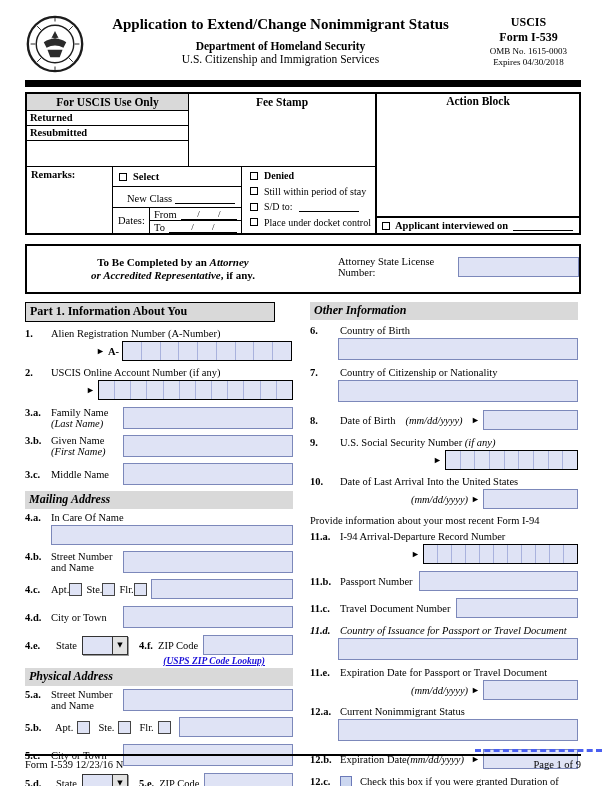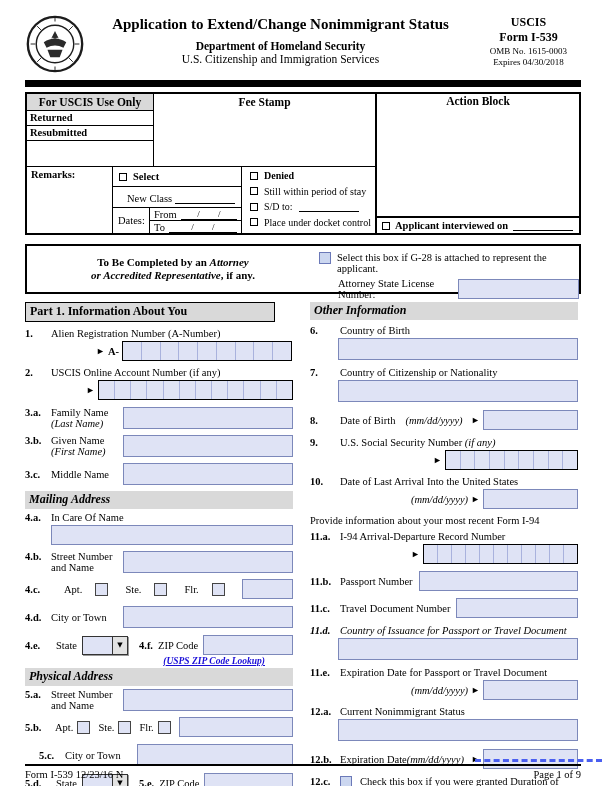--- a/index.html
+++ b/index.html
@@ -16,21 +16,21 @@
   .hdr-agency { font-size:11.5px; margin-top:1px; }
   .hdr-right { width:105px; text-align:center; padding-top:3px; flex-shrink:0; }
   .hdr-right .b12 { font-weight:bold; font-size:12px; }
   .hdr-right .s9 { font-size:9px; margin-top:1px; }
   .blackbar { height:7px; background:#000; margin-top:6px; }
 
   
   .adm { border:2px solid #000; height:143px; display:flex; margin-top:5px; }
   .adm-left { width:350px; display:flex; flex-direction:column; border-right:2px solid #000; }
   .adm-top { height:72px; display:flex; }
-  .use-table { width:127px; border-right:1px solid #000; display:flex; flex-direction:column; font-weight:bold; }
+  .use-table { width:162px; border-right:1px solid #000; display:flex; flex-direction:column; font-weight:bold; }
   .use-hdr { background:#d9d9d9; text-align:center; border-bottom:1px solid #000; height:17px; line-height:16px; font-size:11.5px; }
   .use-row { border-bottom:1px solid #000; height:15px; line-height:14px; padding-left:3px; font-size:10.5px; }
   .use-split { flex:1; display:flex; font-size:10.5px; }
   .reloc { width:46px; border-right:1px solid #000; display:flex; align-items:center; padding-left:3px; }
   .recv-sent { flex:1; display:flex; flex-direction:column; }
   .recv { border-bottom:1px solid #000; flex:1; padding-left:3px; display:flex; align-items:center; }
   .sent { flex:1; padding-left:3px; display:flex; align-items:center; }
   .fee { flex:1; text-align:center; font-weight:bold; font-size:11.5px; padding-top:2px; }
   .adm-remarks { flex:1; border-top:1px solid #000; display:flex; }
   .rem-label { width:85px; padding:2px 0 0 4px; font-weight:bold; font-size:10.5px; }
@@ -83,21 +83,21 @@
   .indent { margin-left:26px; }
   .sel { width:46px; height:19px; border:1px solid #333; background:#dfe3f5; display:flex; box-shadow:1px 1px 0 #999; }
   .sel .sp { flex:1; }
   .sel .btn { width:15px; background:#e2e2e2; border-left:1px solid #333; display:flex; align-items:center; justify-content:center; font-size:7px; font-family:"DejaVu Sans", sans-serif; }
   .ziplink { color:#1a0dd8; font-style:italic; font-weight:bold; font-size:9.5px; text-decoration:underline; }
   .linkrow { display:flex; justify-content:flex-end; margin-top:1px; padding-right:28px; } .w95 { width:95px; flex-shrink:0; }
   .mla { margin-left:auto; }
   .intro { margin-top:6px; }
 
   
-  .footer { position:absolute; left:25px; right:25px; bottom:6px; }
+  .footer { position:absolute; left:25px; right:25px; bottom:16px; }
   .fline { border-top:2px solid #000; }
   .bluedash { position:absolute; right:-21px; top:-5px; width:127px; border-top:3px dashed #4a5ff0; }
   .ftext { display:flex; justify-content:space-between; font-size:10.5px; padding-top:3px; }
 </style>
 </head>
 <body>
 
 <div class="page">
 
   <div class="hdr">
@@ -204,24 +204,20 @@
   <div class="att">
     <div class="att-left">
       <div>
         <span>To Be Completed by an </span><span class="it">Attorney</span>
       </div>
       <div>
         <span class="it">or Accredited Representative</span><span>, if any.</span>
       </div>
     </div>
     <div class="att-right">
-      <div class="att-r1">
-        <span class="cbb"></span>
-        <span>Select this box if G-28 is attached to represent the applicant.</span>
-      </div>
       <div class="att-r2">
         <span>Attorney State License Number:</span>
         <span class="inp" style="width:142px;"></span>
       </div>
     </div>
   </div>
 
   <div class="main">
 
     <div class="colL">
@@ -294,21 +290,21 @@
       <div class="indent" style="margin-top:2px;">
         <div class="inp"></div>
       </div>
 
       <div class="row" style="margin-top:6px;">
         <span class="num">4.b.</span>
         <span class="lbl70"><span>Street Number</span><br><span>and Name</span></span>
         <span class="inp grow" style="height:22px;"></span>
       </div>
 
-      <div class="row ac" style="margin-top:6px; gap:13px;">
+      <div class="row ac" style="margin-top:6px; gap:0;">
         <span class="num">4.c.</span>
         <span>Apt.</span>
         <span class="cbs"></span>
         <span style="margin-left:4px;">Ste.</span>
         <span class="cbs"></span>
         <span style="margin-left:4px;">Flr.</span>
         <span class="cbs"></span>
         <span class="inp grow" style="margin-left:4px;"></span>
       </div>
 
@@ -345,21 +341,21 @@
         <span class="num">5.b.</span>
         <span>Apt.</span>
         <span class="cbs"></span>
         <span style="margin-left:4px;">Ste.</span>
         <span class="cbs"></span>
         <span style="margin-left:4px;">Flr.</span>
         <span class="cbs"></span>
         <span class="inp grow" style="margin-left:4px;"></span>
       </div>
 
-      <div class="row ac" style="margin-top:7px;margin-left:14px;">
+      <div class="row ac" style="margin-top:7px;">
         <span class="num">5.c.</span>
         <span class="lbl70">City or Town</span>
         <span class="inp grow" style="height:22px;"></span>
       </div>
 
       <div class="row ac" style="margin-top:7px; gap:5px;">
         <span class="num">5.d.</span>
         <span>State</span>
         <span class="sel">
             <span class="sp"></span>

